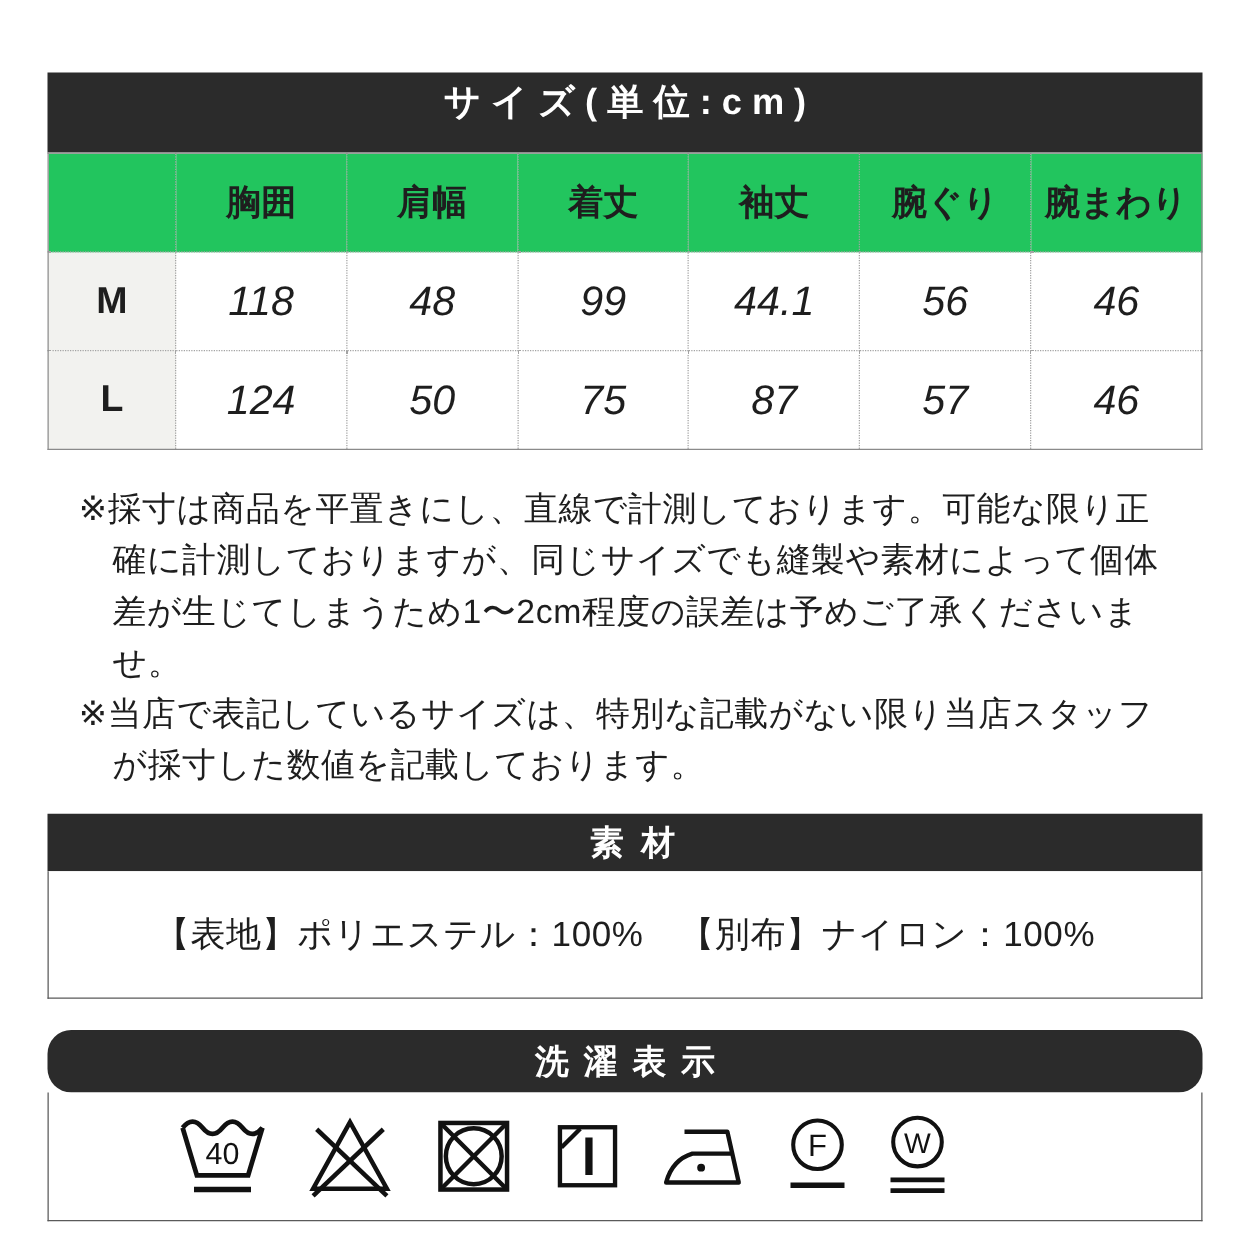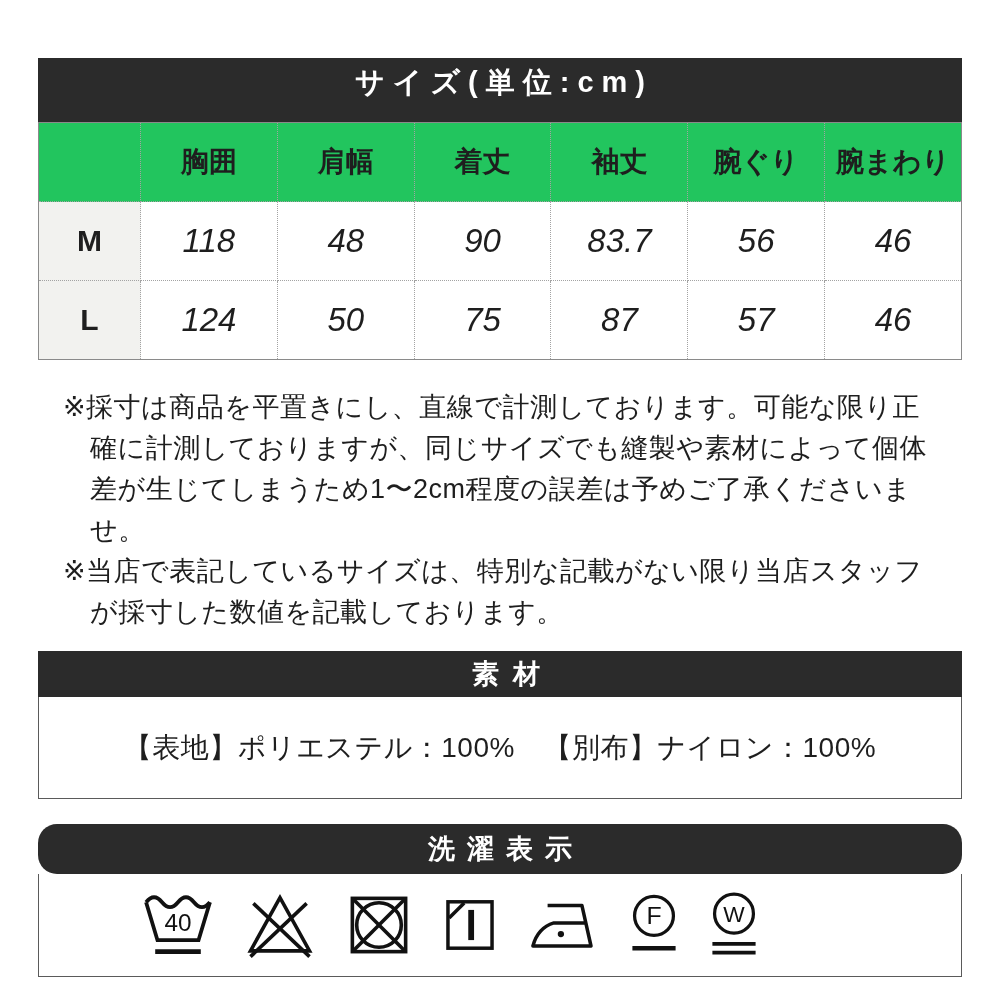--- a/index.html
+++ b/index.html
@@ -95,22 +95,22 @@
         <th>袖丈</th>
         <th>腕ぐり</th>
         <th>腕まわり</th>
       </tr>
     </thead>
     <tbody>
       <tr>
         <th>M</th>
         <td>118</td>
         <td>48</td>
-        <td>90</td>
-        <td>83.7</td>
+        <td>99</td>
+        <td>44.1</td>
         <td>56</td>
         <td>46</td>
       </tr>
       <tr>
         <th>L</th>
         <td>124</td>
         <td>50</td>
         <td>75</td>
         <td>87</td>
         <td>57</td>

